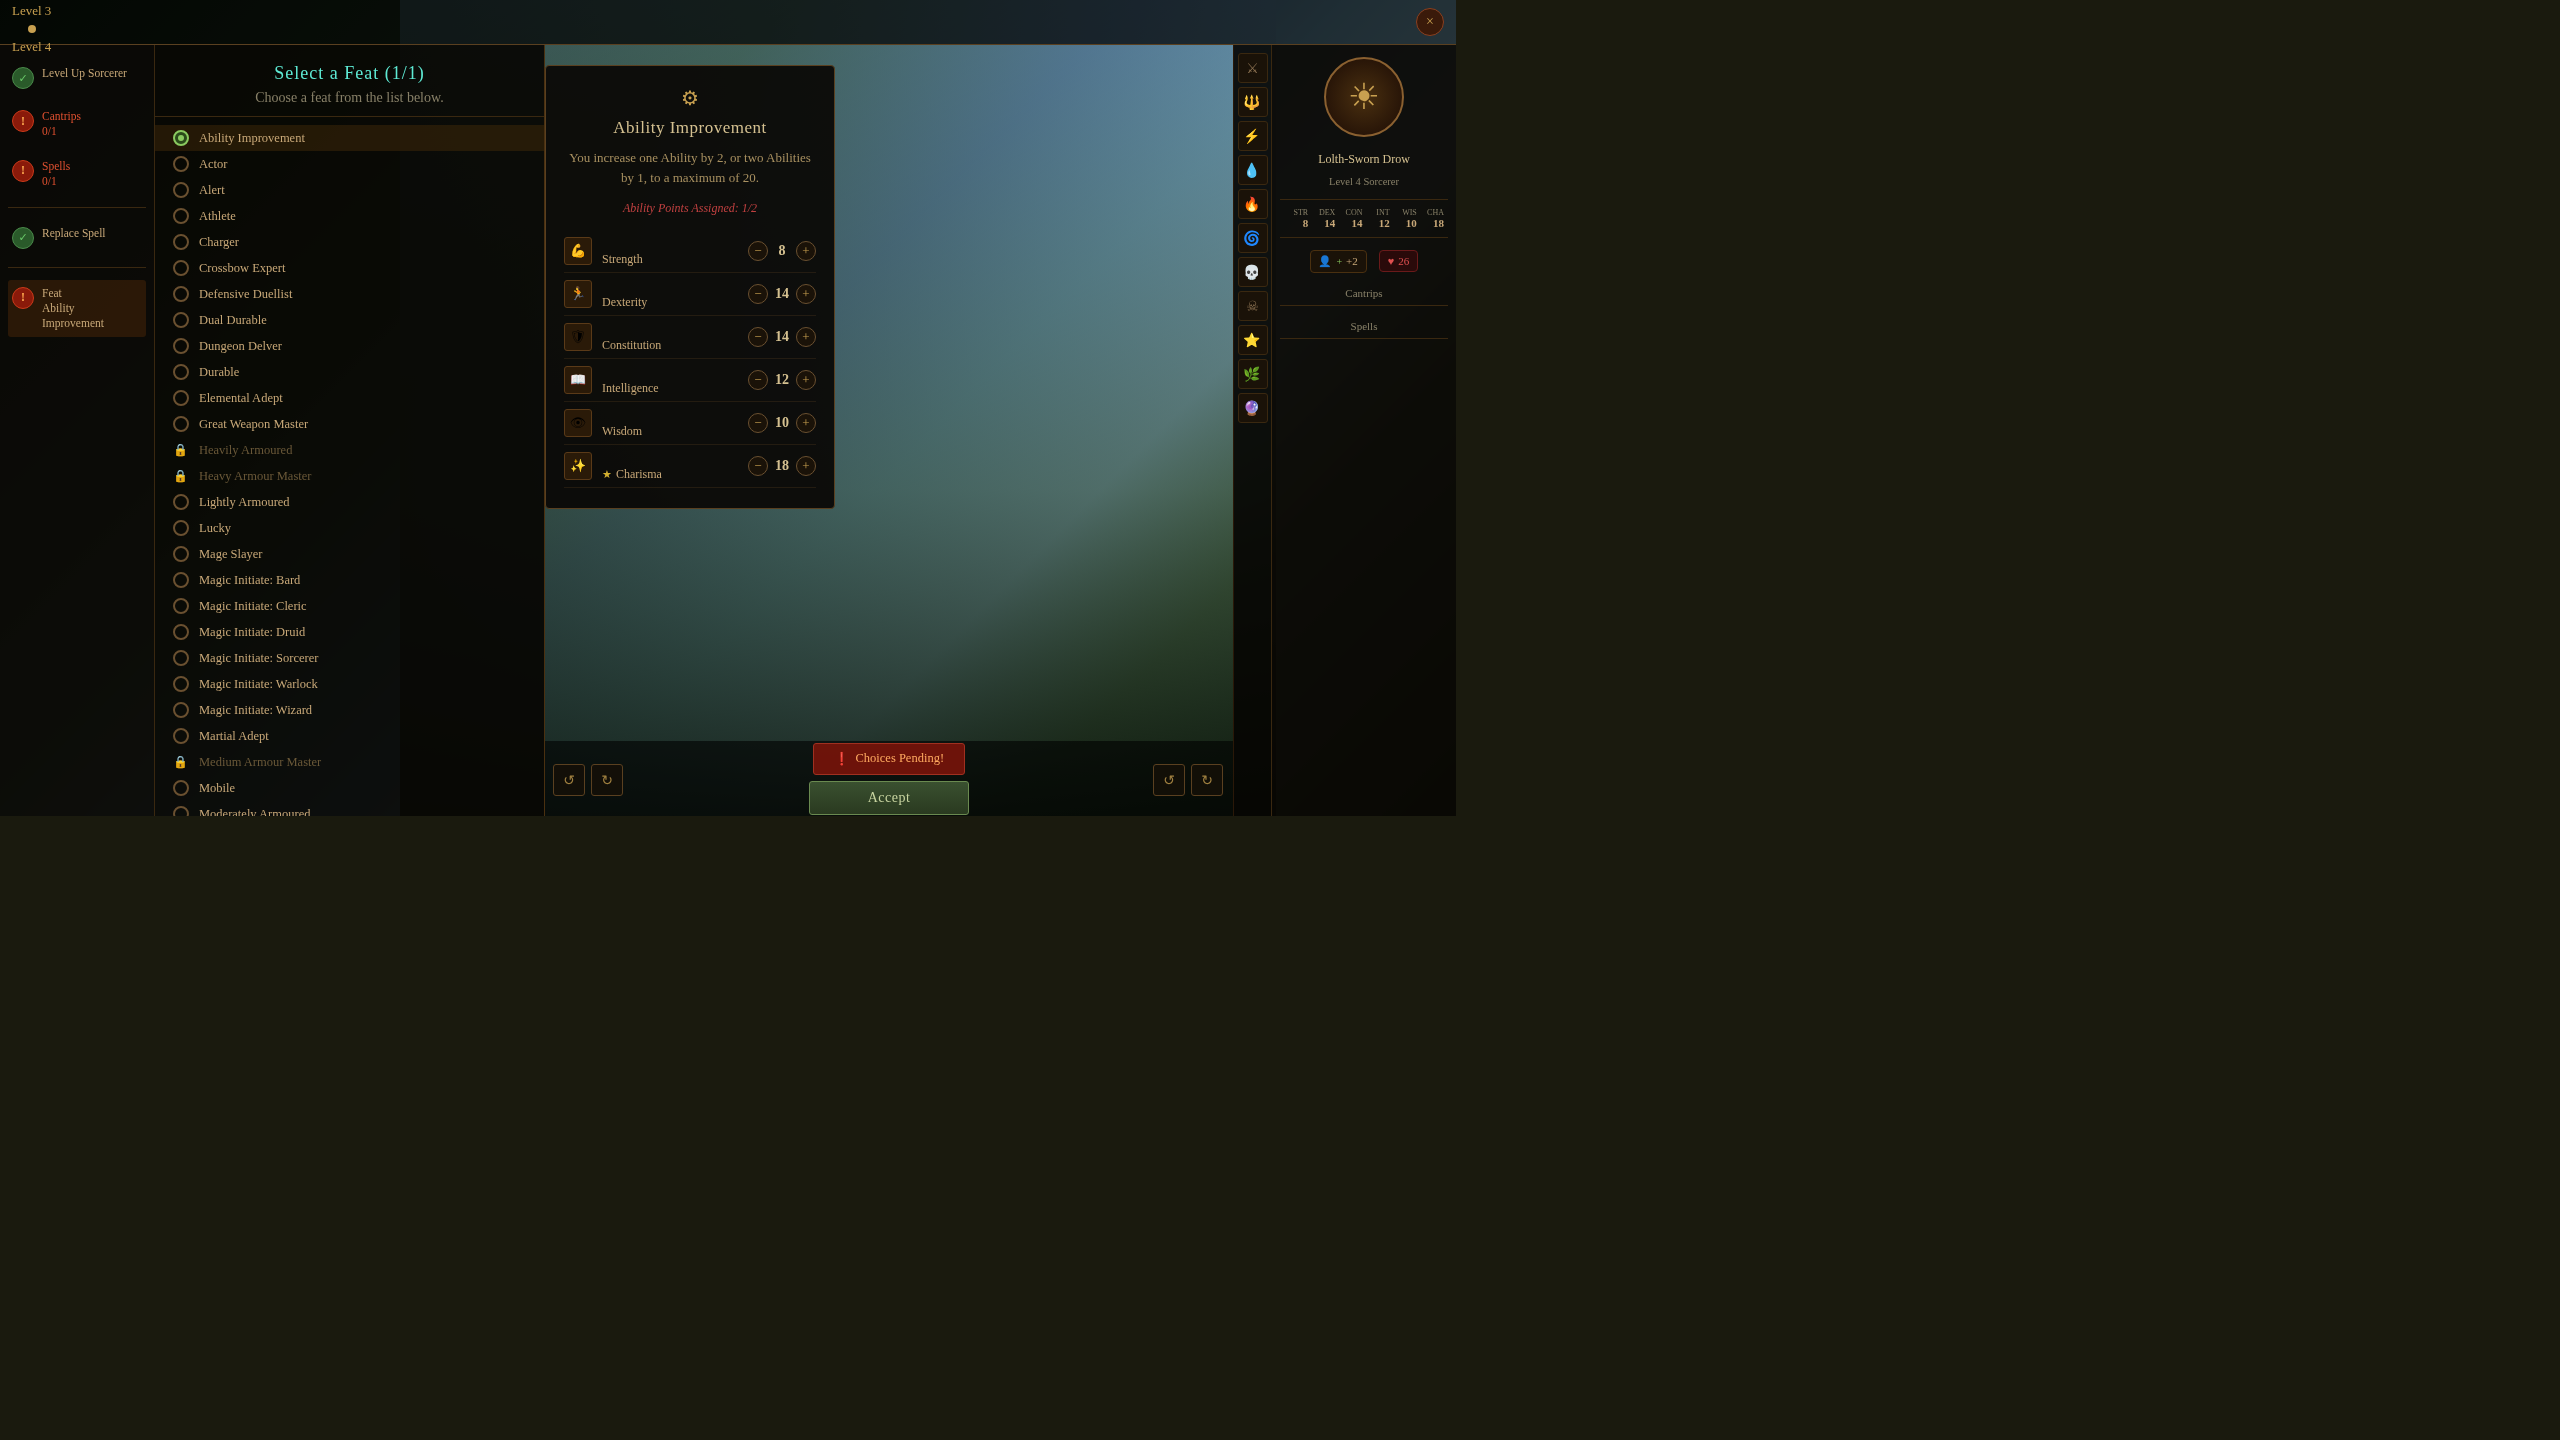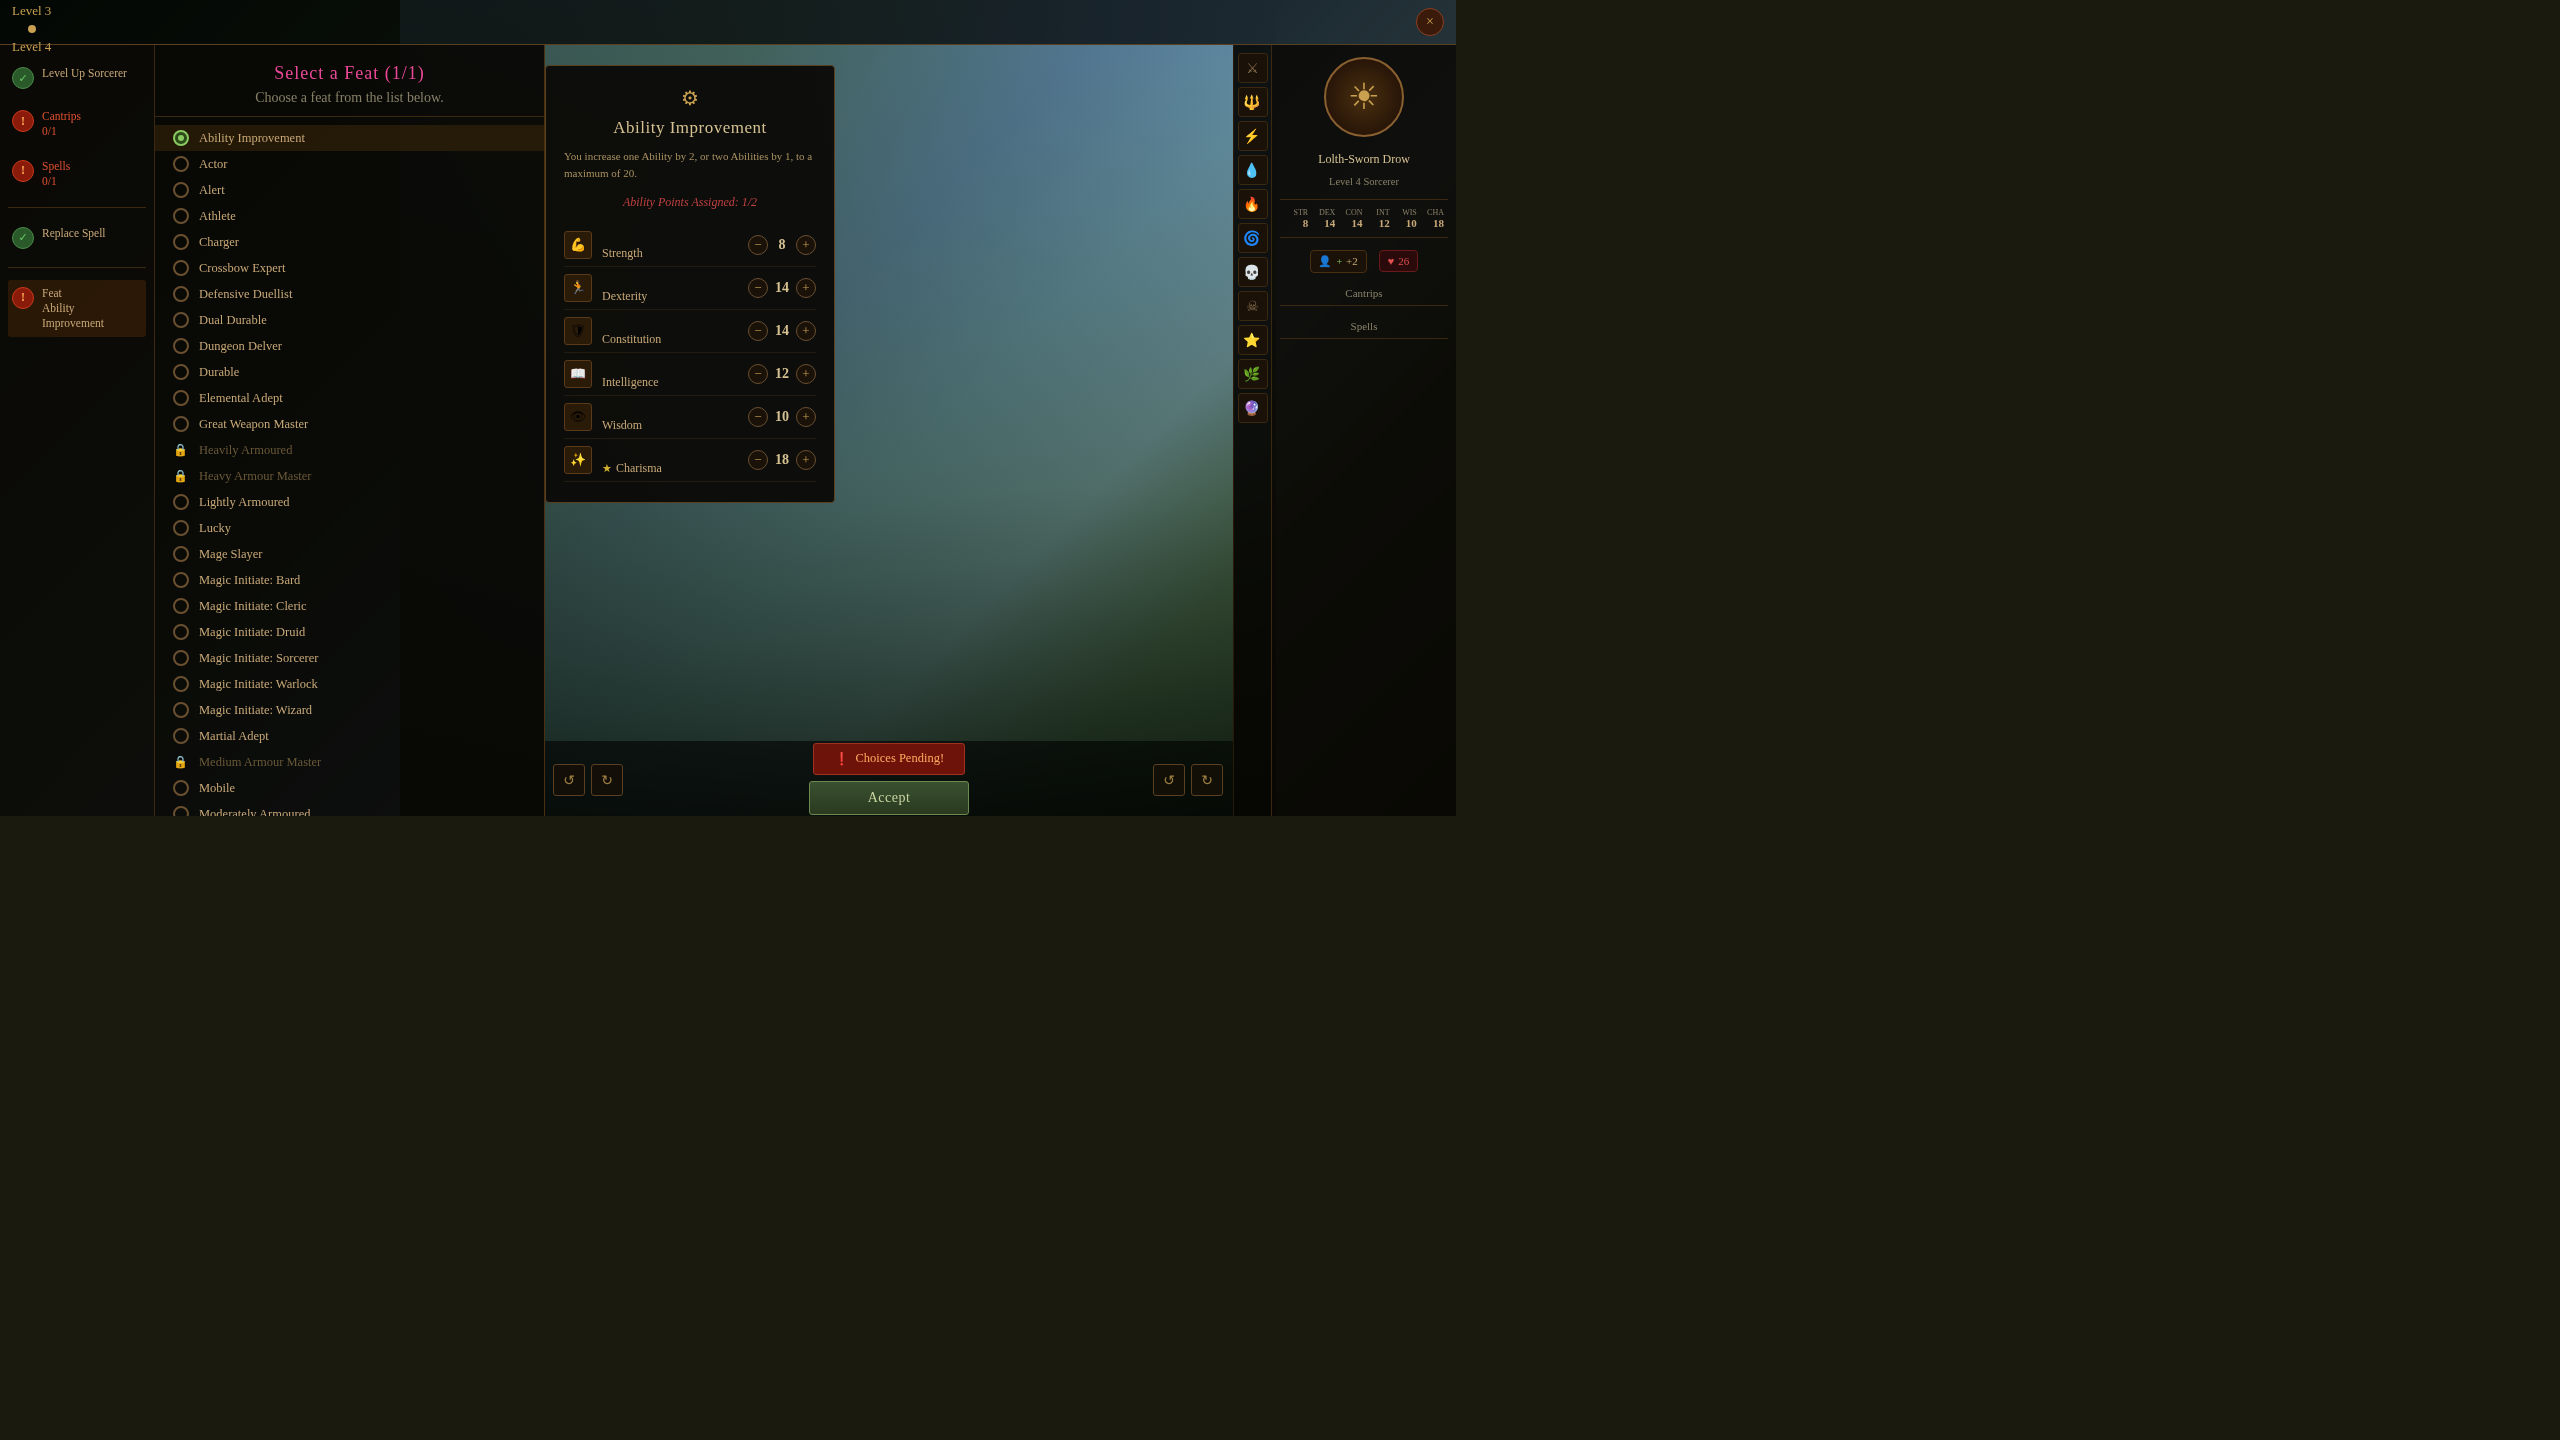--- a/index.html
+++ b/index.html
@@ -169,21 +169,21 @@
       flex-direction: column;
     }
 
     .feat-header {
       padding: 18px 20px 10px;
       border-bottom: 1px solid #3a2810;
       text-align: center;
     }
 
     .feat-title {
-      color: #ec4899;
+      color: #5eead4;
       font-size: 18px;
       letter-spacing: 1px;
       margin-bottom: 6px;
     }
 
     .feat-subtitle {
       color: #888068;
       font-size: 14px;
     }
 
@@ -280,23 +280,23 @@
 
     .ability-panel-title {
       text-align: center;
       color: #d4c090;
       font-size: 17px;
       margin-bottom: 10px;
       letter-spacing: 0.5px;
     }
 
     .ability-panel-desc {
-      text-align: left;
+      text-align: center;
       color: #a89060;
-      font-size: 11px;
+      font-size: 13px;
       line-height: 1.5;
       margin-bottom: 14px;
     }
 
     .ability-points {
       text-align: center;
       color: #c04040;
       font-size: 12px;
       margin-bottom: 14px;
       font-style: italic;

